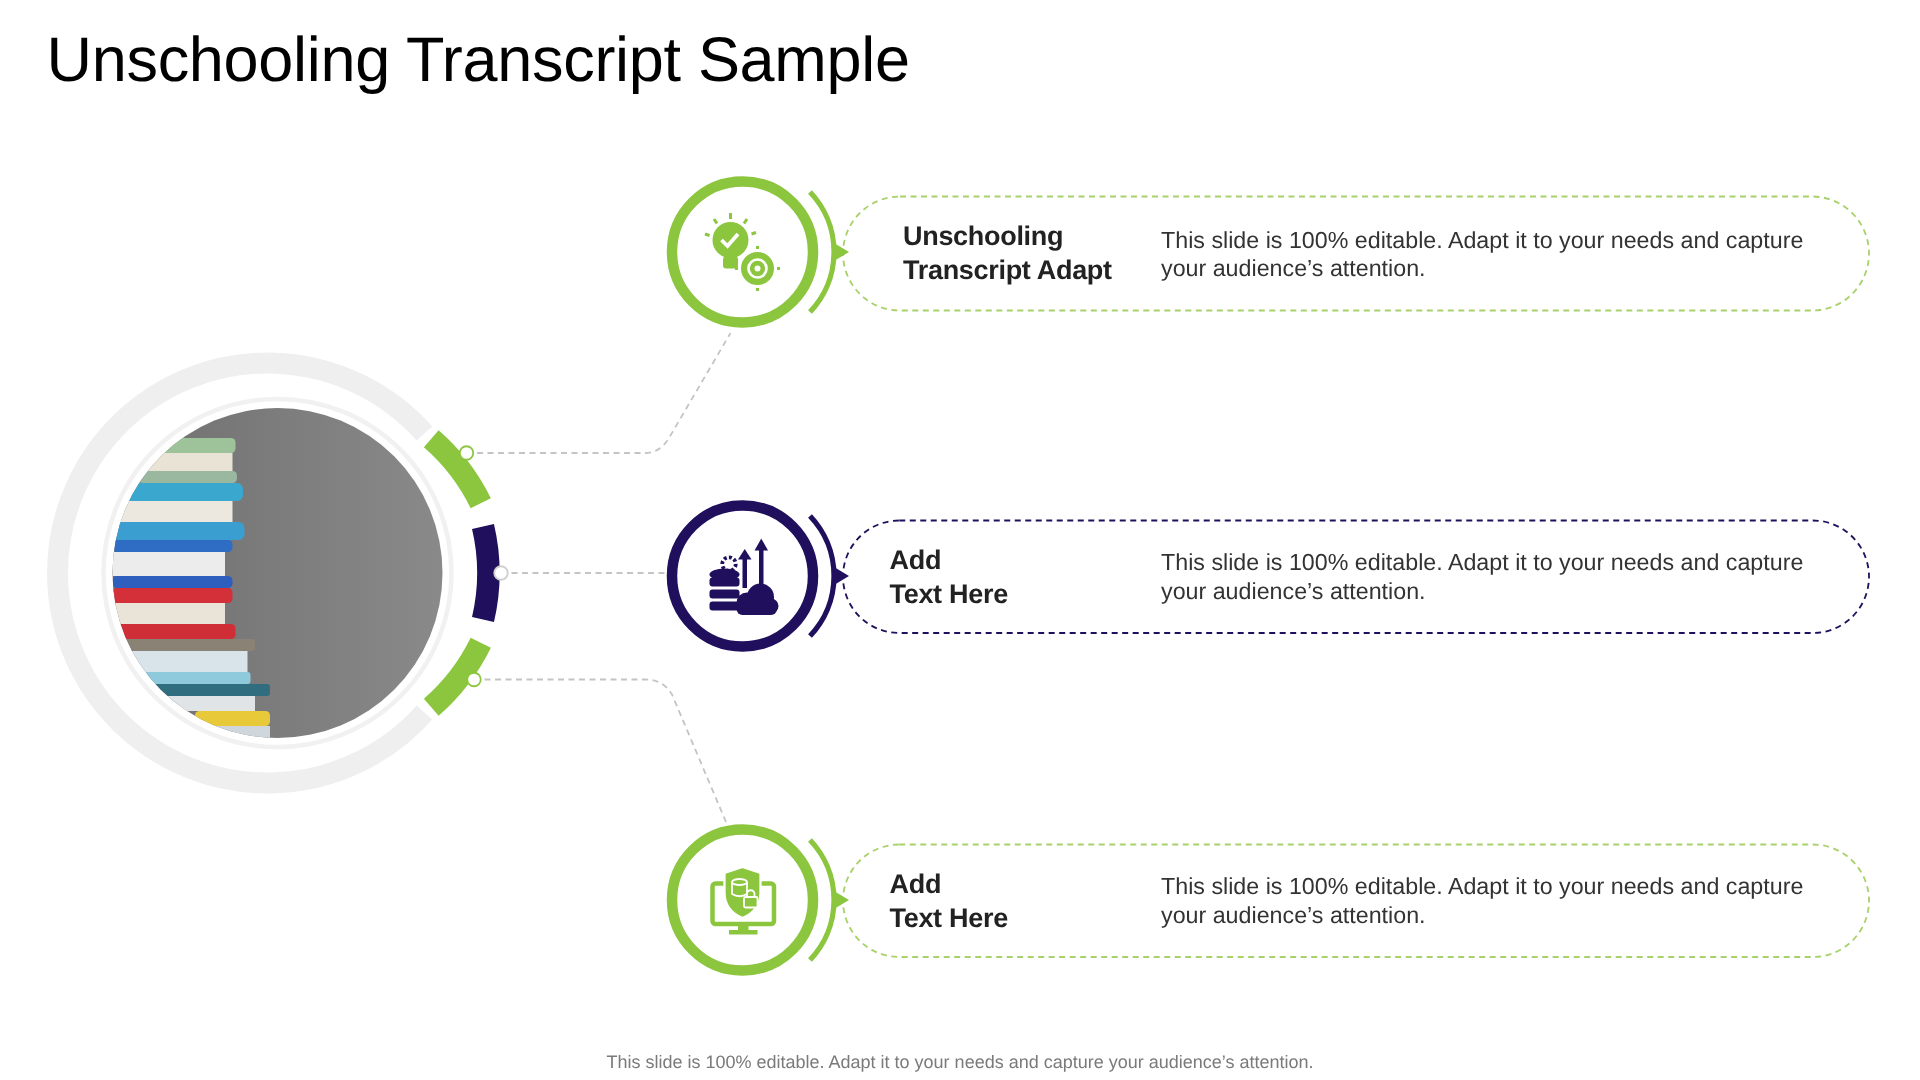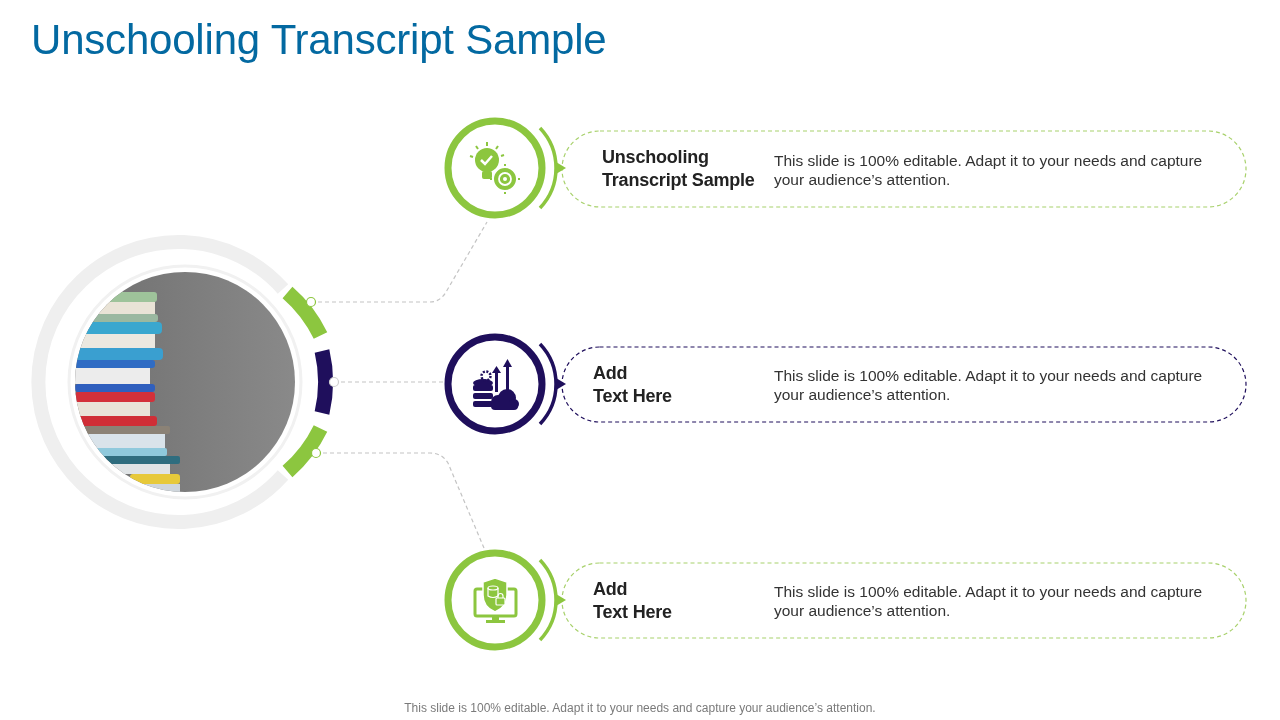--- a/index.html
+++ b/index.html
@@ -3,21 +3,21 @@
 <meta charset="utf-8">
 <style>
   html, body { margin: 0; padding: 0; }
   body {
     width: 1280px; height: 720px; position: relative; overflow: hidden;
     background: #ffffff;
     font-family: "Liberation Sans", sans-serif;
   }
   .title {
     position: absolute; left: 31px; top: 16px;
-    font-size: 42px; color: #0369a1; font-weight: normal;
+    font-size: 42px; color: #000000; font-weight: normal;
     letter-spacing: -0.2px; white-space: nowrap;
   }
   .footer {
     position: absolute; left: 0; width: 1280px; top: 701px;
     text-align: center; font-size: 12px; color: #7a7a7a;
   }
   svg.art { position: absolute; left: 0; top: 0; }
   .pill-heading {
     position: absolute; font-weight: bold; font-size: 18px; color: #222;
     line-height: 23px; letter-spacing: -0.2px;
@@ -156,21 +156,21 @@
       <path d="M 488 588 v 8 q 5 3 10 0 v -8" fill="none" stroke="#fff" stroke-width="1.2"></path>
       <rect x="496" y="598" width="9" height="7" rx="1" fill="#8cc63f" stroke="#fff" stroke-width="1.2"></rect>
       <path d="M 498 598 v -2 a 2.5 2.5 0 0 1 5 0 v 2" fill="none" stroke="#fff" stroke-width="1.2"></path>
     </g>
   </g>
 </svg>
 
 <div>
   <div class="pill-heading" style="left:602px; top:146px;">
     <div>Unschooling</div>
-    <div>Transcript Sample</div>
+    <div>Transcript Adapt</div>
   </div>
   <div class="pill-desc" style="left:774px; top:151px;">
     <div>This slide is 100% editable. Adapt it to your needs and capture</div>
     <div>your audience’s attention.</div>
   </div>
 </div>
 
 <div>
   <div class="pill-heading" style="left:593px; top:362px;">
     <div>Add</div>

